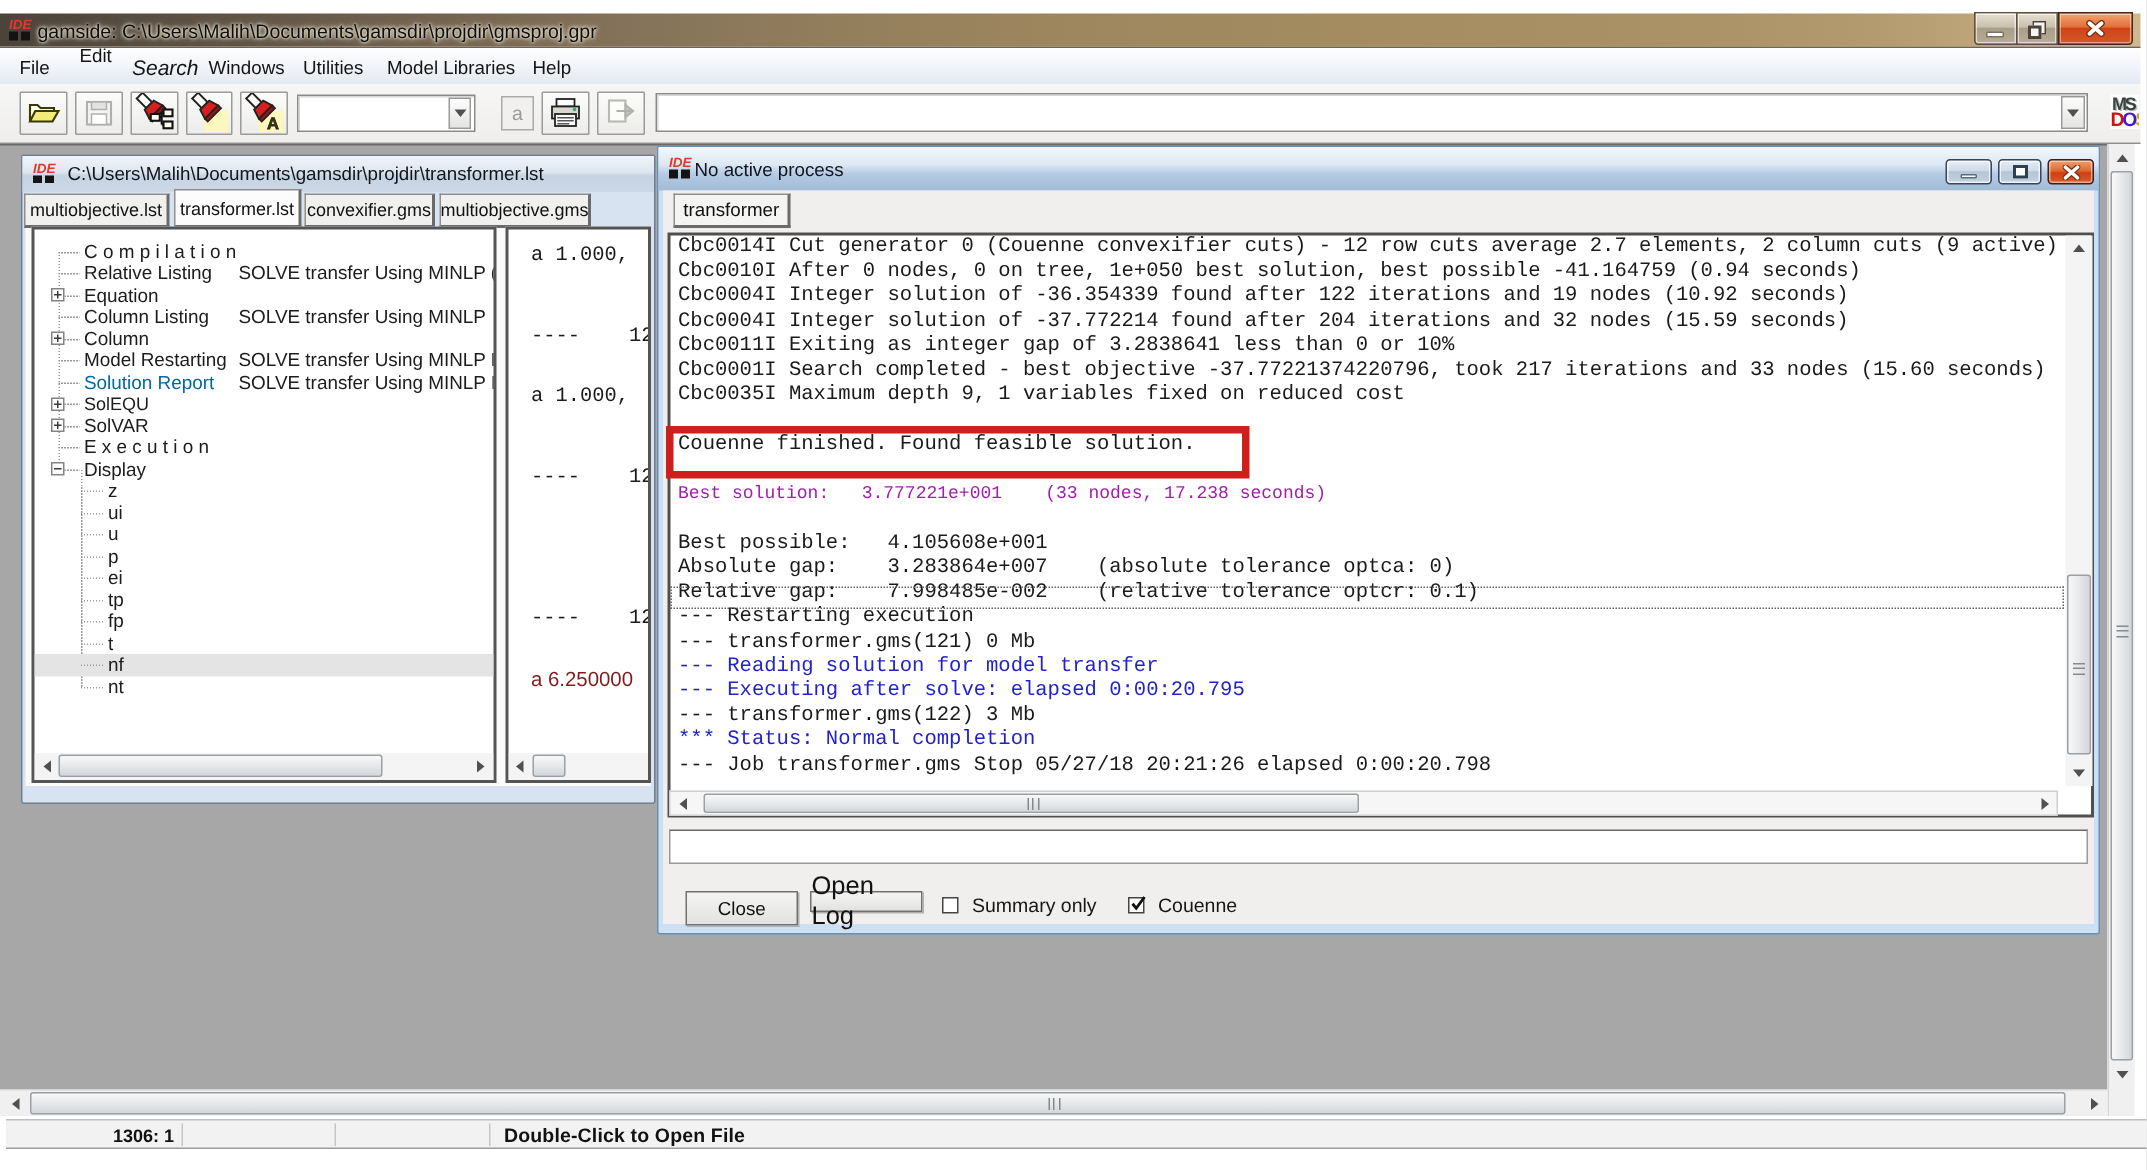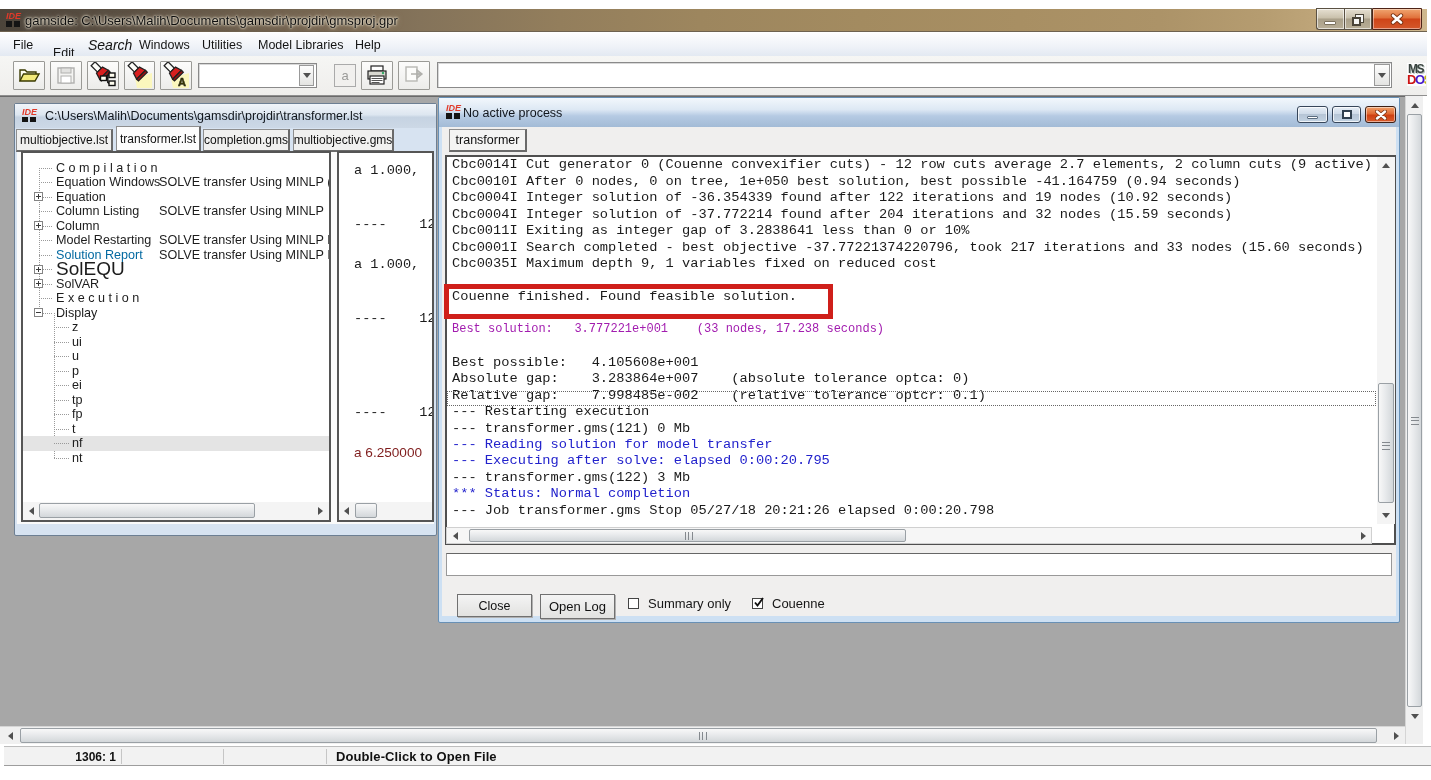--- a/index.html
+++ b/index.html
@@ -46,21 +46,21 @@
 </div>
 <div class="abs" style="left:1372px;top:8px;width:50px;height:22px;border:1px solid #4d2417;border-radius:0 0 3px 0;background:linear-gradient(180deg,#f0a570 0%,#e0703a 45%,#cf4417 50%,#d4582b 100%);box-shadow:inset 0 0 0 1px rgba(255,255,255,.45);display:flex;align-items:center;justify-content:center;">
   <svg width="14" height="12" viewBox="0 0 14 12">
       <path d="M3 2.5 L11 9.5 M11 2.5 L3 9.5" stroke="#7a3414" stroke-width="4.4" stroke-linecap="round"></path>
       <path d="M3 2.5 L11 9.5 M11 2.5 L3 9.5" stroke="#ffffff" stroke-width="2.6" stroke-linecap="round"></path>
     </svg>
 </div>
 
 <div class="abs" style="left:0;top:33px;width:1427px;height:23px;background:linear-gradient(180deg,#fdfdfe,#f0f3f8 55%,#e3e9f2);"></div>
 <div class="abs" style="left:13px;top:33px;height:23px;display:flex;align-items:center;font-size:12.5px;color:#141414;">File</div>
-<div class="abs" style="left:53px;top:33px;height:39px;display:flex;align-items:center;font-size:12.5px;color:#141414;">Edit</div>
+<div class="abs" style="left:53px;top:17px;height:39px;display:flex;align-items:center;font-size:12.5px;color:#141414;">Edit</div>
 <div class="abs" style="left:88px;top:33px;height:23px;display:flex;align-items:center;font-size:14px;color:#141414;font-style:italic;">Search</div>
 <div class="abs" style="left:139px;top:33px;height:23px;display:flex;align-items:center;font-size:12.5px;color:#141414;">Windows</div>
 <div class="abs" style="left:202px;top:33px;height:23px;display:flex;align-items:center;font-size:12.5px;color:#141414;">Utilities</div>
 <div class="abs" style="left:258px;top:33px;height:23px;display:flex;align-items:center;font-size:12.5px;color:#141414;">Model Libraries</div>
 <div class="abs" style="left:355px;top:33px;height:23px;display:flex;align-items:center;font-size:12.5px;color:#141414;">Help</div>
 
 <div class="abs" style="left:0;top:56px;width:1427px;height:40px;background:linear-gradient(180deg,#f6f6f4,#efeeec);border-bottom:1px solid #8f8f8f;"></div>
 
 <div class="toolbtn" style="left:13px;width:32px;">
  <svg width="30" height="27" viewBox="0 0 30 27">
@@ -191,32 +191,32 @@
 <div class="abs" style="left:14px;top:103px;width:423px;height:433px;background:#d7e3f1;border:1px solid #6d7f93;border-radius:2px;"></div>
 <div class="abs" style="left:15px;top:104px;width:421px;height:24px;background:linear-gradient(180deg,#f0f4f9,#dde6f0 45%,#c6d3e2 55%,#ccd8e6);"></div>
 <div class="abs" style="left:22px;top:108px;width:17px;height:16px;">
   <div class="abs" style="left:0;top:-1px;font:italic bold 9px 'Liberation Sans';color:#e03a2a;">IDE</div>
   <div class="abs" style="left:0px;top:9px;width:6px;height:5px;background:#141414;"></div>
   <div class="abs" style="left:8px;top:9px;width:6px;height:5px;background:#141414;"></div>
 </div>
 <div class="abs" style="left:45px;top:104px;height:24px;display:flex;align-items:center;font-size:12.5px;color:#10151c;">C:\Users\Malih\Documents\gamsdir\projdir\transformer.lst</div>
 <div class="tab" style="left:16px;top:129px;width:97px;height:23px;">multiobjective.lst</div>
 <div class="tab" style="left:116px;top:126px;width:85px;height:26px;background:#fcfcfc;">transformer.lst</div>
-<div class="tab" style="left:203px;top:129px;width:87px;height:23px;">completion.gms</div>
+<div class="tab" style="left:203px;top:129px;width:87px;height:23px;">convexifier.gms</div>
 <div class="tab" style="left:293px;top:129px;width:101px;height:23px;">multiobjective.gms</div>
 <div class="abs" style="left:17px;top:152px;width:417px;height:372px;background:#fafafa;"></div>
 <div class="abs" style="left:21px;top:151px;width:310px;height:371px;background:#fff;border:2px solid #555;overflow:hidden;">
 <div style="position:absolute;left:15.5px;top:14.5px;width:1px;height:145.0px;background-image:repeating-linear-gradient(to bottom,#9a9a9a 0 1px,transparent 1px 2px);"></div>
 <div style="position:absolute;left:30.5px;top:159.5px;width:1px;height:145.0px;background-image:repeating-linear-gradient(to bottom,#9a9a9a 0 1px,transparent 1px 2px);"></div>
 <div class="treerow" style="top:7.0px;"></div>
 <div style="position:absolute;left:15.5px;top:14.5px;width:14px;height:1px;background-image:repeating-linear-gradient(to right,#9a9a9a 0 1px,transparent 1px 2px);"></div>
 <div style="position:absolute;left:33px;top:7.5px;height:14px;font-size:12.6px;color:#1c1c1c;white-space:pre;display:flex;align-items:center;">C o m p i l a t i o n</div>
 <div class="treerow" style="top:21.5px;"></div>
 <div style="position:absolute;left:15.5px;top:29.0px;width:14px;height:1px;background-image:repeating-linear-gradient(to right,#9a9a9a 0 1px,transparent 1px 2px);"></div>
-<div style="position:absolute;left:33px;top:22.0px;height:14px;font-size:12.6px;color:#1c1c1c;white-space:pre;display:flex;align-items:center;">Equation Windows</div>
+<div style="position:absolute;left:33px;top:22.0px;height:14px;font-size:12.6px;color:#1c1c1c;white-space:pre;display:flex;align-items:center;">Relative Listing</div>
 <div style="position:absolute;left:136px;top:22.0px;height:14px;font-size:12.6px;color:#1c1c1c;white-space:pre;display:flex;align-items:center;">SOLVE transfer Using MINLP (</div>
 <div class="treerow" style="top:36.0px;"></div>
 <div style="position:absolute;left:15.5px;top:43.5px;width:14px;height:1px;background-image:repeating-linear-gradient(to right,#9a9a9a 0 1px,transparent 1px 2px);"></div>
 <div class="eb" style="left:11px;top:39.0px;">
       <i></i>
       <b></b>
     </div>
 <div style="position:absolute;left:33px;top:36.5px;height:14px;font-size:12.6px;color:#1c1c1c;white-space:pre;display:flex;align-items:center;">Equation</div>
 <div class="treerow" style="top:50.5px;"></div>
 <div style="position:absolute;left:15.5px;top:58.0px;width:14px;height:1px;background-image:repeating-linear-gradient(to right,#9a9a9a 0 1px,transparent 1px 2px);"></div>
@@ -236,21 +236,21 @@
 <div class="treerow" style="top:94.0px;"></div>
 <div style="position:absolute;left:15.5px;top:101.5px;width:14px;height:1px;background-image:repeating-linear-gradient(to right,#9a9a9a 0 1px,transparent 1px 2px);"></div>
 <div style="position:absolute;left:33px;top:94.5px;height:14px;font-size:12.6px;color:#0369a1;white-space:pre;display:flex;align-items:center;">Solution Report</div>
 <div style="position:absolute;left:136px;top:94.5px;height:14px;font-size:12.6px;color:#1c1c1c;white-space:pre;display:flex;align-items:center;">SOLVE transfer Using MINLP I</div>
 <div class="treerow" style="top:108.5px;"></div>
 <div style="position:absolute;left:15.5px;top:116.0px;width:14px;height:1px;background-image:repeating-linear-gradient(to right,#9a9a9a 0 1px,transparent 1px 2px);"></div>
 <div class="eb" style="left:11px;top:111.5px;">
       <i></i>
       <b></b>
     </div>
-<div style="position:absolute;left:33px;top:109.0px;height:14px;font-size:19px;color:#1c1c1c;white-space:pre;display:flex;align-items:center;">SolEQU</div>
+<div style="position:absolute;left:33px;top:109.0px;height:14px;font-size:12px;color:#1c1c1c;white-space:pre;display:flex;align-items:center;">SolEQU</div>
 <div class="treerow" style="top:123.0px;"></div>
 <div style="position:absolute;left:15.5px;top:130.5px;width:14px;height:1px;background-image:repeating-linear-gradient(to right,#9a9a9a 0 1px,transparent 1px 2px);"></div>
 <div class="eb" style="left:11px;top:126.0px;">
       <i></i>
       <b></b>
     </div>
 <div style="position:absolute;left:33px;top:123.5px;height:14px;font-size:12.6px;color:#1c1c1c;white-space:pre;display:flex;align-items:center;">SolVAR</div>
 <div class="treerow" style="top:137.5px;"></div>
 <div style="position:absolute;left:15.5px;top:145.0px;width:14px;height:1px;background-image:repeating-linear-gradient(to right,#9a9a9a 0 1px,transparent 1px 2px);"></div>
 <div style="position:absolute;left:33px;top:138.0px;height:14px;font-size:12.6px;color:#1c1c1c;white-space:pre;display:flex;align-items:center;">E x e c u t i o n</div>
@@ -390,21 +390,21 @@
         <i></i>
         <i></i>
         <i></i>
       </div>
     </div>
 </div>
 
 <div class="abs" style="left:446px;top:553px;width:946px;height:23px;background:#fff;border:1px solid #999;border-top:1px solid #666;"></div>
 
 <div class="abs ctr" style="left:457px;top:594px;width:75px;height:23px;background:linear-gradient(180deg,#f4f4f4,#e2e2e0);border:1px solid #707070;box-shadow:1px 1px 0 #b0b0b0;font-size:12.5px;color:#111;">Close</div>
-<div class="abs ctr" style="left:540px;top:594px;width:75px;height:25px;background:linear-gradient(180deg,#f4f4f4,#e2e2e0);border:1px solid #707070;box-shadow:1px 1px 0 #b0b0b0;font-size:13px;color:#111;">Open Log</div>
+<div class="abs ctr" style="left:540px;top:594px;width:75px;height:14px;background:linear-gradient(180deg,#f4f4f4,#e2e2e0);border:1px solid #707070;box-shadow:1px 1px 0 #b0b0b0;font-size:17px;color:#111;">Open Log</div>
 
 <div class="abs" style="left:628px;top:598px;width:11px;height:11px;background:#fff;border:1px solid #444;"></div>
 <div class="abs" style="left:648px;top:594px;height:19px;display:flex;align-items:center;font-size:13px;color:#161616;">Summary only</div>
 <div class="abs" style="left:752px;top:598px;width:11px;height:11px;background:#fff;border:1px solid #444;"></div>
 <svg class="abs" style="left:753px;top:597px;" width="12" height="12" viewBox="0 0 12 12">
     <path d="M2 5.5 L4.5 8.5 L10 1" stroke="#111" stroke-width="1.9" fill="none"></path>
   </svg>
 <div class="abs" style="left:772px;top:594px;height:19px;display:flex;align-items:center;font-size:13px;color:#161616;">Couenne</div>
 
 </body></html>

